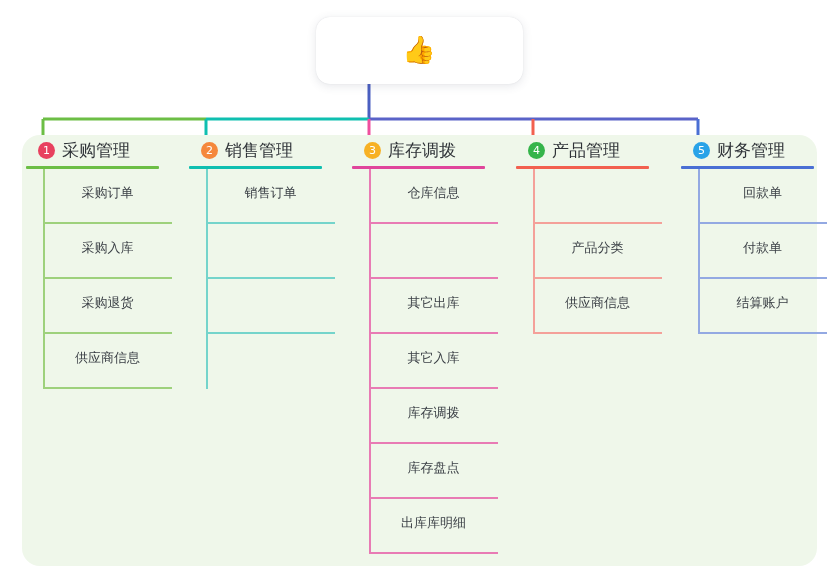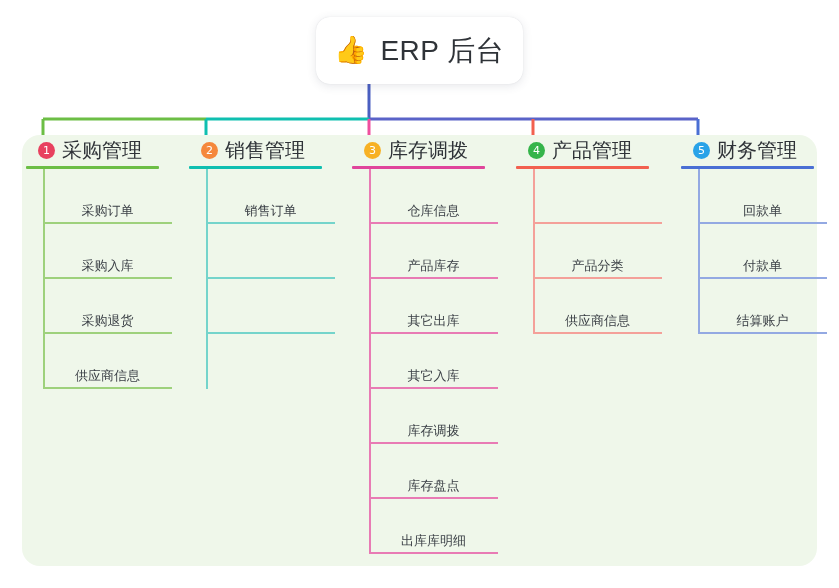--- a/index.html
+++ b/index.html
@@ -62,21 +62,21 @@
     box-sizing:border-box;
   }
   .badge{
     width:17px;height:17px;border-radius:50%;
     color:#fff;font-size:11px;line-height:17px;
     text-align:center;
     flex:0 0 17px;
     font-family:"DejaVu Sans",sans-serif;
   }
   .col-title{
-    font-size:20px;
+    font-size:17px;
     color:#2f3338;
     white-space:nowrap;
   }
   .col-rule{
     height:3px;
     width:133px;
     margin-left:4px;
     border-radius:1px;
   }
 
@@ -95,21 +95,21 @@
     width:129px;
   }
   .item{
     position:relative;
     height:55px;
     box-sizing:border-box;
   }
   .item-label{
     position:absolute;
     left:0;right:0;
-    bottom:4px;
+    bottom:22px;
     text-align:center;
     font-size:13px;
     color:#3a3f45;
     white-space:nowrap;
     margin-top:8px;
   }
   .item-rule{
     position:absolute;
     left:0;right:0;bottom:0;
     height:1.6px;
@@ -127,21 +127,20 @@
       <line x1="369" y1="119" x2="698" y2="119" stroke="#5a63c8" stroke-width="3" stroke-linecap="butt"></line>
       <line x1="43" y1="119" x2="43" y2="157" stroke="#6cbe45" stroke-width="3" stroke-linecap="butt"></line>
       <line x1="206" y1="119" x2="206" y2="157" stroke="#0fbfb0" stroke-width="3" stroke-linecap="butt"></line>
       <line x1="369" y1="119" x2="369" y2="157" stroke="#ef4f9e" stroke-width="3" stroke-linecap="butt"></line>
       <line x1="533" y1="119" x2="533" y2="157" stroke="#f2604f" stroke-width="3" stroke-linecap="butt"></line>
       <line x1="698" y1="119" x2="698" y2="157" stroke="#4a6fd4" stroke-width="3" stroke-linecap="butt"></line>
     </svg>
 
   <div class="root-node">
     <span class="root-icon">👍</span>
-    <span class="root-title">ERP 后台</span>
   </div>
 
   <div class="board"></div>
 
   <div id="cols">
       <div class="col" style="left: 22px; top: 135px;">
         <div class="col-head">
           <span class="badge" style="background: rgb(232, 65, 95);">1</span>
           <span class="col-title">采购管理</span>
         </div>
@@ -192,21 +191,20 @@
           <span class="col-title">库存调拨</span>
         </div>
         <div class="col-rule" style="background: rgb(224, 69, 155);"></div>
         <div class="spine" style="background: rgb(232, 123, 180); height: 385px;"></div>
         <div class="items">
           <div class="item">
             <div class="item-label">仓库信息</div>
             <div class="item-rule" style="background: rgb(232, 123, 180);"></div>
           </div>
           <div class="item">
-            <div class="item-label">产品库存</div>
             <div class="item-rule" style="background: rgb(232, 123, 180);"></div>
           </div>
           <div class="item">
             <div class="item-label">其它出库</div>
             <div class="item-rule" style="background: rgb(232, 123, 180);"></div>
           </div>
           <div class="item">
             <div class="item-label">其它入库</div>
             <div class="item-rule" style="background: rgb(232, 123, 180);"></div>
           </div>

